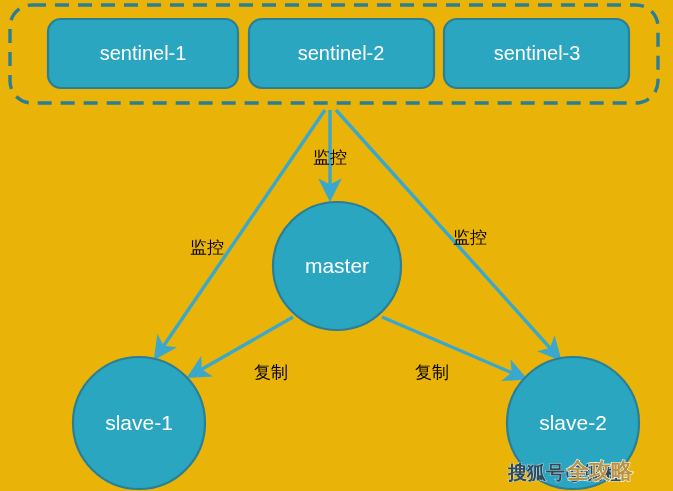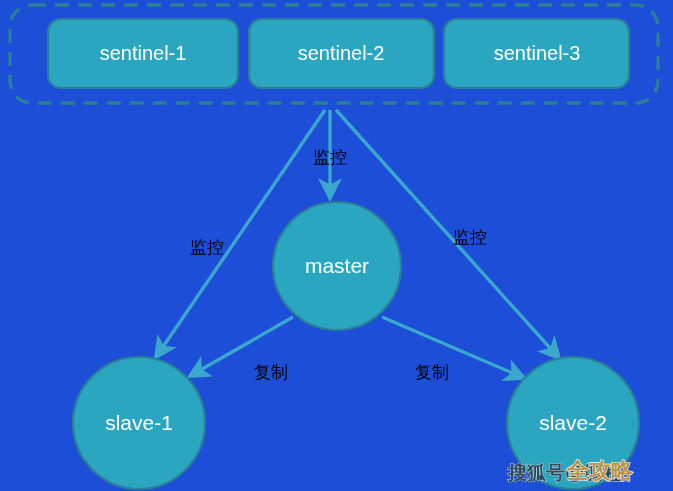--- a/index.html
+++ b/index.html
@@ -7,21 +7,21 @@
     padding: 0;
     background: #ffffff;
   }
   body {
     font-family: "Liberation Sans", "DejaVu Sans", sans-serif;
   }
   #canvas {
     position: relative;
     width: 673px;
     height: 491px;
-    background: #1d4ed8;
+    background: #eab308;
     overflow: hidden;
   }
   #diagram-svg {
     position: absolute;
     left: 0;
     top: 0;
     width: 673px;
     height: 491px;
   }
   .node-label {

